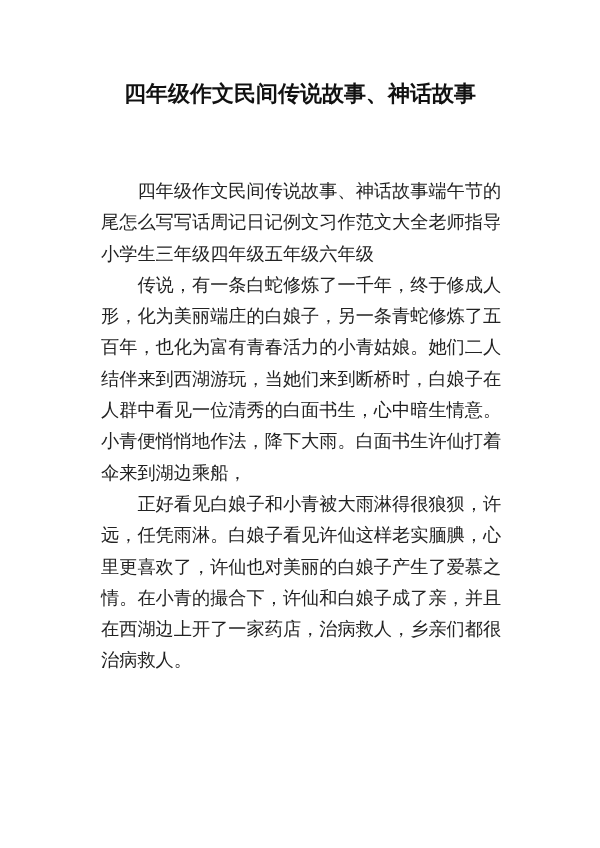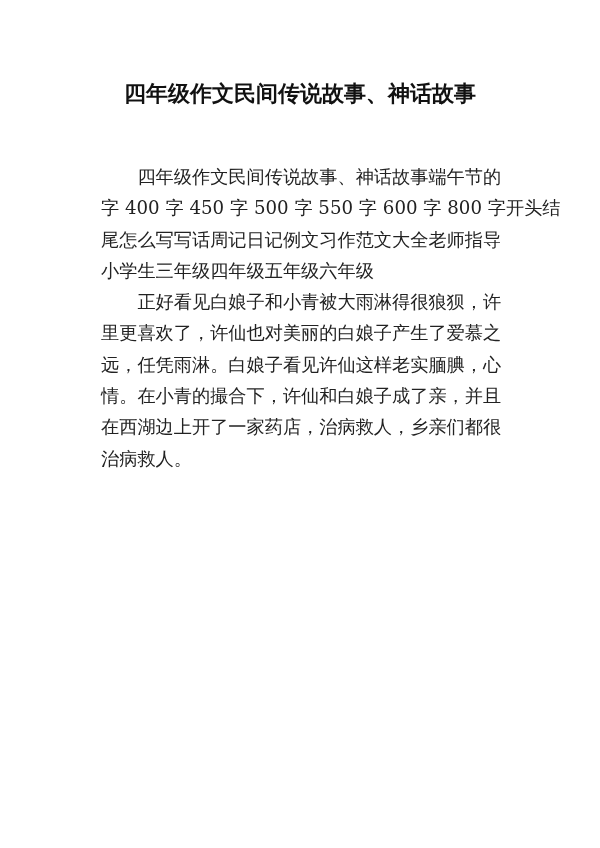--- a/index.html
+++ b/index.html
@@ -6,45 +6,53 @@
   body { width: 600px; height: 848px; position: relative; overflow: hidden; }
   .page { position: absolute; left: 0; top: 0; width: 600px; height: 848px; background: #fff; }
   .title {
     position: absolute; left: 0; top: 79px; width: 600px;
     text-align: center;
     font-family: "DejaVu Sans", "Liberation Sans", sans-serif;
     font-weight: bold; font-size: 22px; line-height: 29px; color: #111;
   }
   .title div { white-space: nowrap; }
   .body {
-    position: absolute; left: 101px; top: 161px; width: 400px;
+    position: absolute; left: 101px; top: 175px; width: 400px;
     font-family: "DejaVu Serif", "Liberation Serif", serif;
     font-size: 18.2px; line-height: 31.3px; color: #222;
     text-align: justify;
   }
   .line { display: block; white-space: nowrap; text-align: justify; text-align-last: justify; }
   .line.last { text-align-last: left; }
 </style>
 </head>
 <body>
 
 <div class="page">
   <div class="title">
     <div>四年级作文民间传说故事、神话故事</div>
   </div>
 
   <div class="body">
     <div>
       <span class="line" style="padding-left:2em">四年级作文民间传说故事、神话故事端午节的</span>
-      <span class="line">字 400 字 450 字 500 字 550 字 600 字 800 字开头结</span>
       <span class="line">尾怎么写写话周记日记例文习作范文大全老师指导</span>
       <span class="line last">小学生三年级四年级五年级六年级</span>
     </div>
     <div>
+      <span class="line" style="padding-left:2em">传说，有一条白蛇修炼了一千年，终于修成人</span>
+      <span class="line">形，化为美丽端庄的白娘子，另一条青蛇修炼了五</span>
+      <span class="line">百年，也化为富有青春活力的小青姑娘。她们二人</span>
+      <span class="line">结伴来到西湖游玩，当她们来到断桥时，白娘子在</span>
+      <span class="line">人群中看见一位清秀的白面书生，心中暗生情意。</span>
+      <span class="line">小青便悄悄地作法，降下大雨。白面书生许仙打着</span>
+      <span class="line last">伞来到湖边乘船，</span>
+    </div>
+    <div>
       <span class="line" style="padding-left:2em">正好看见白娘子和小青被大雨淋得很狼狈，许</span>
+      <span class="line">远，任凭雨淋。白娘子看见许仙这样老实腼腆，心</span>
       <span class="line">里更喜欢了，许仙也对美丽的白娘子产生了爱慕之</span>
-      <span class="line">远，任凭雨淋。白娘子看见许仙这样老实腼腆，心</span>
       <span class="line">情。在小青的撮合下，许仙和白娘子成了亲，并且</span>
       <span class="line">在西湖边上开了一家药店，治病救人，乡亲们都很</span>
       <span class="line last">治病救人。</span>
     </div>
   </div>
 </div>
 
 </body></html>

